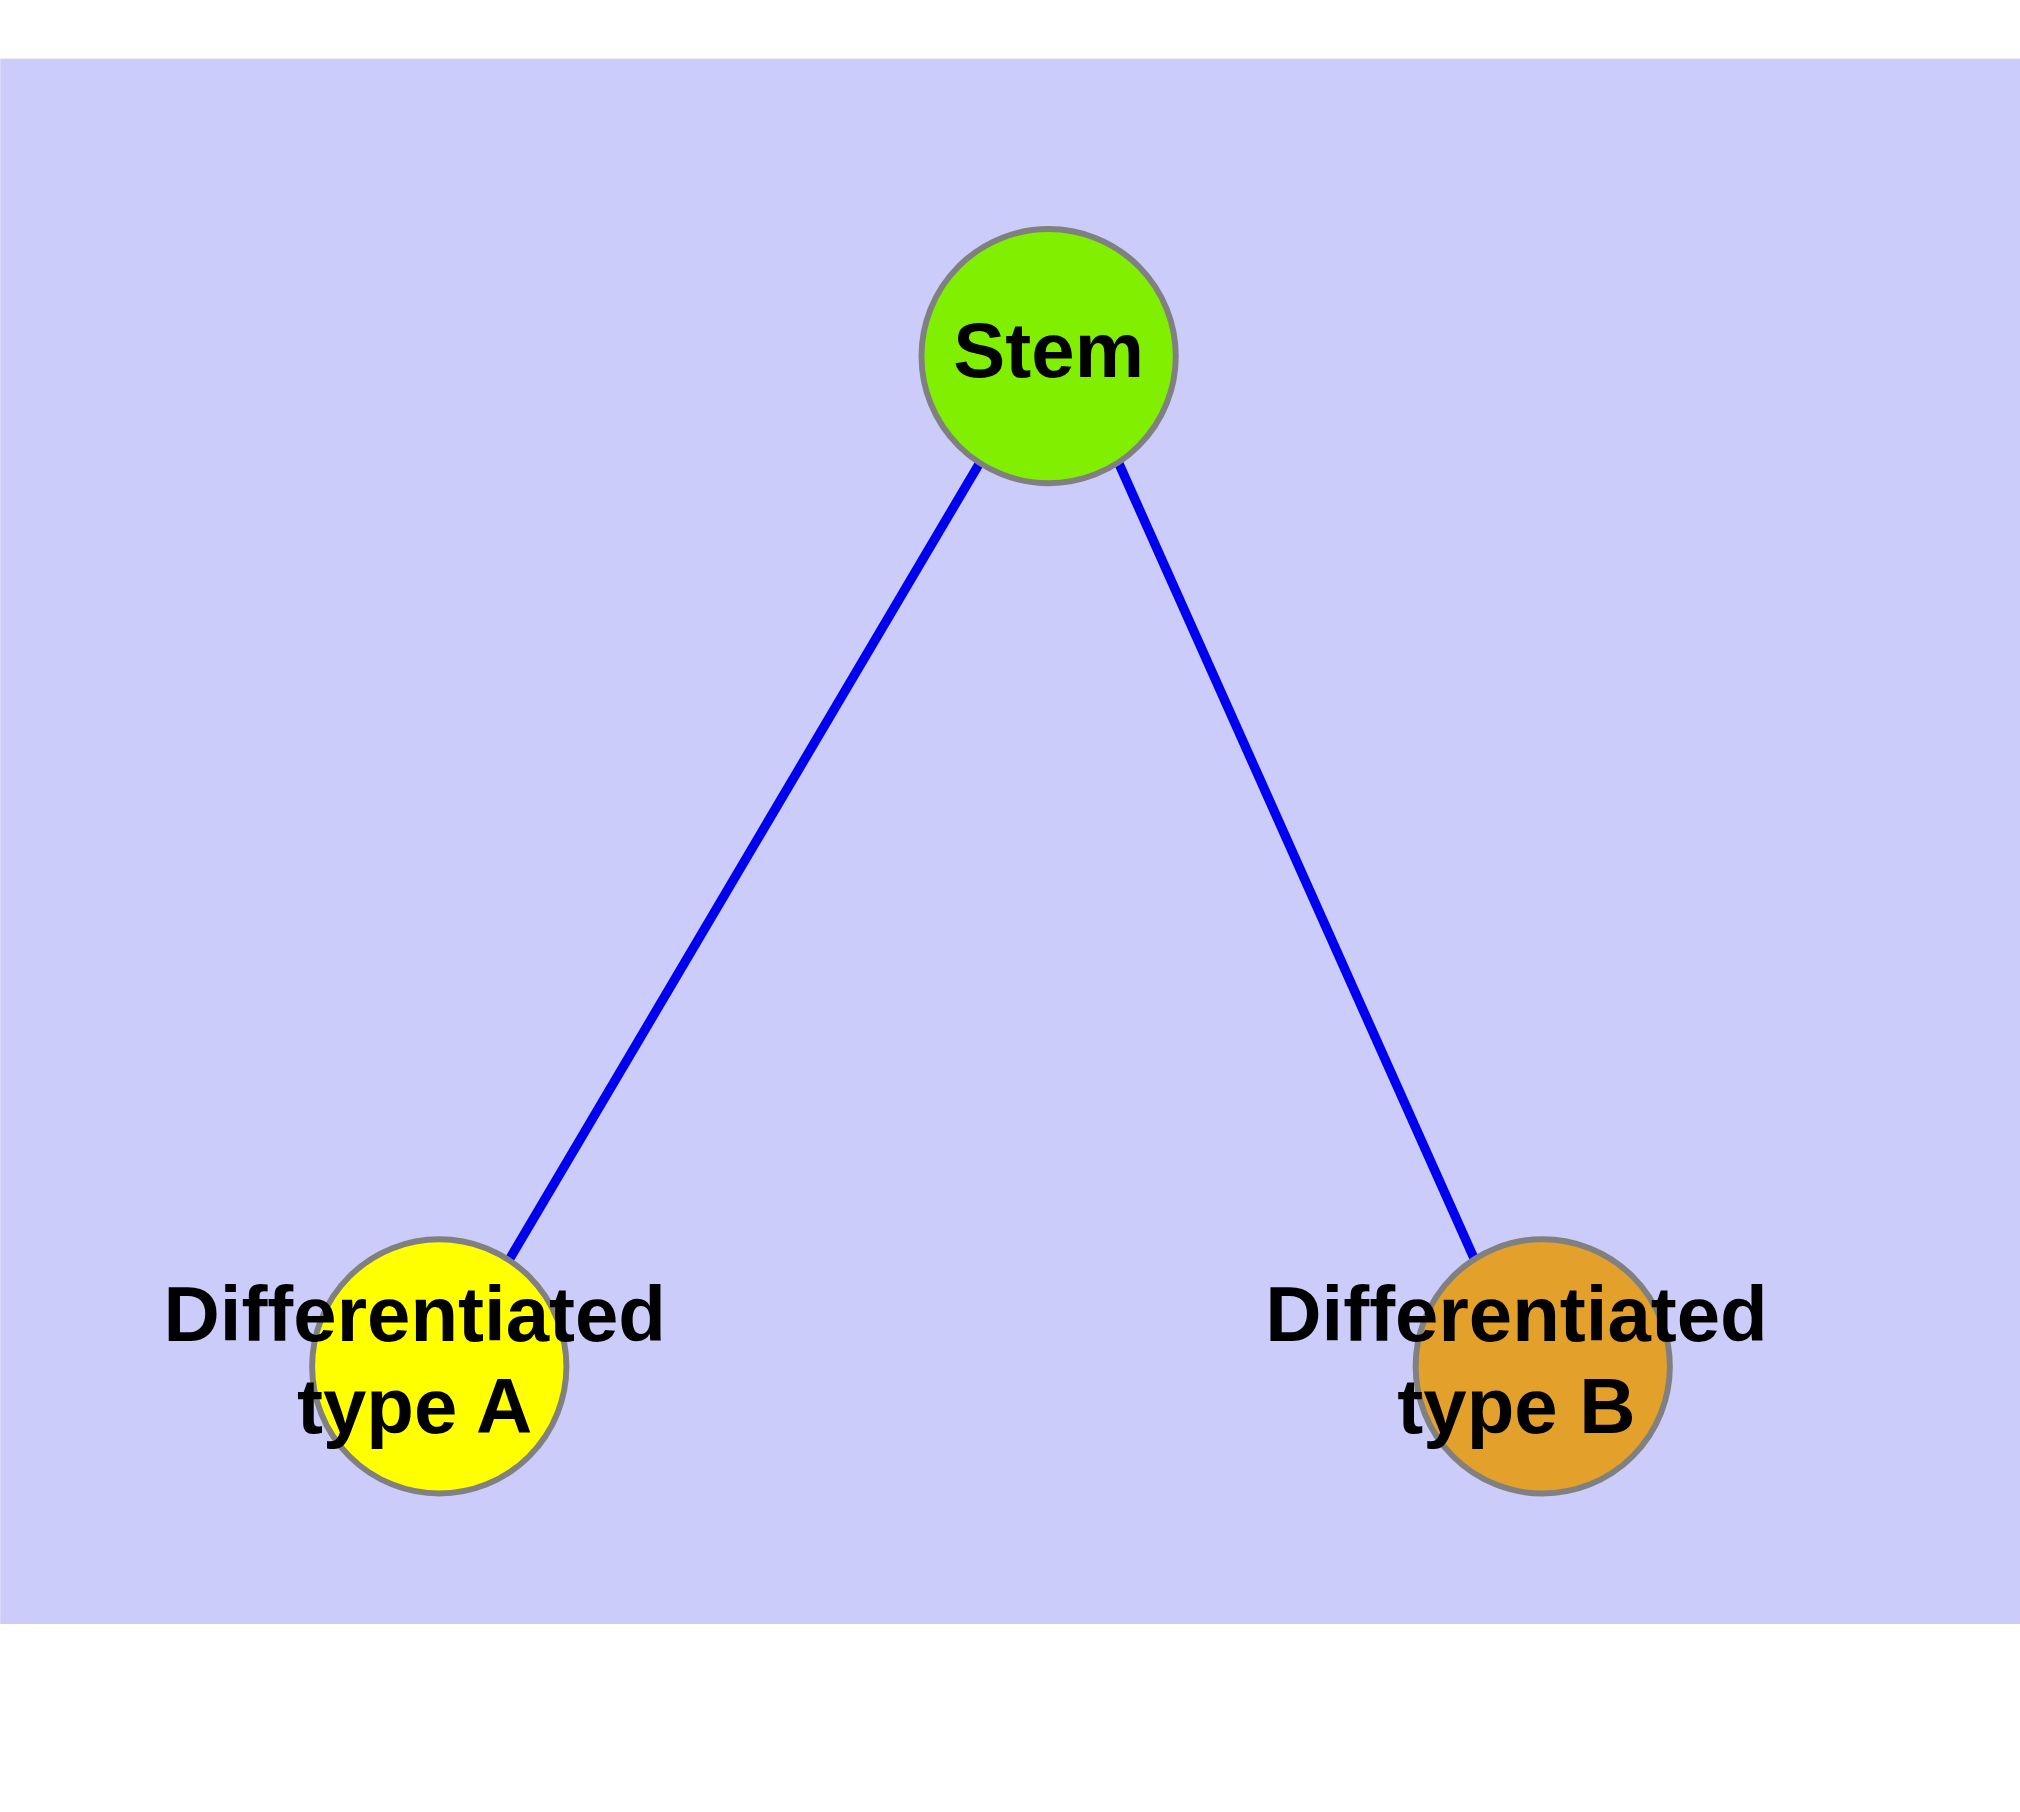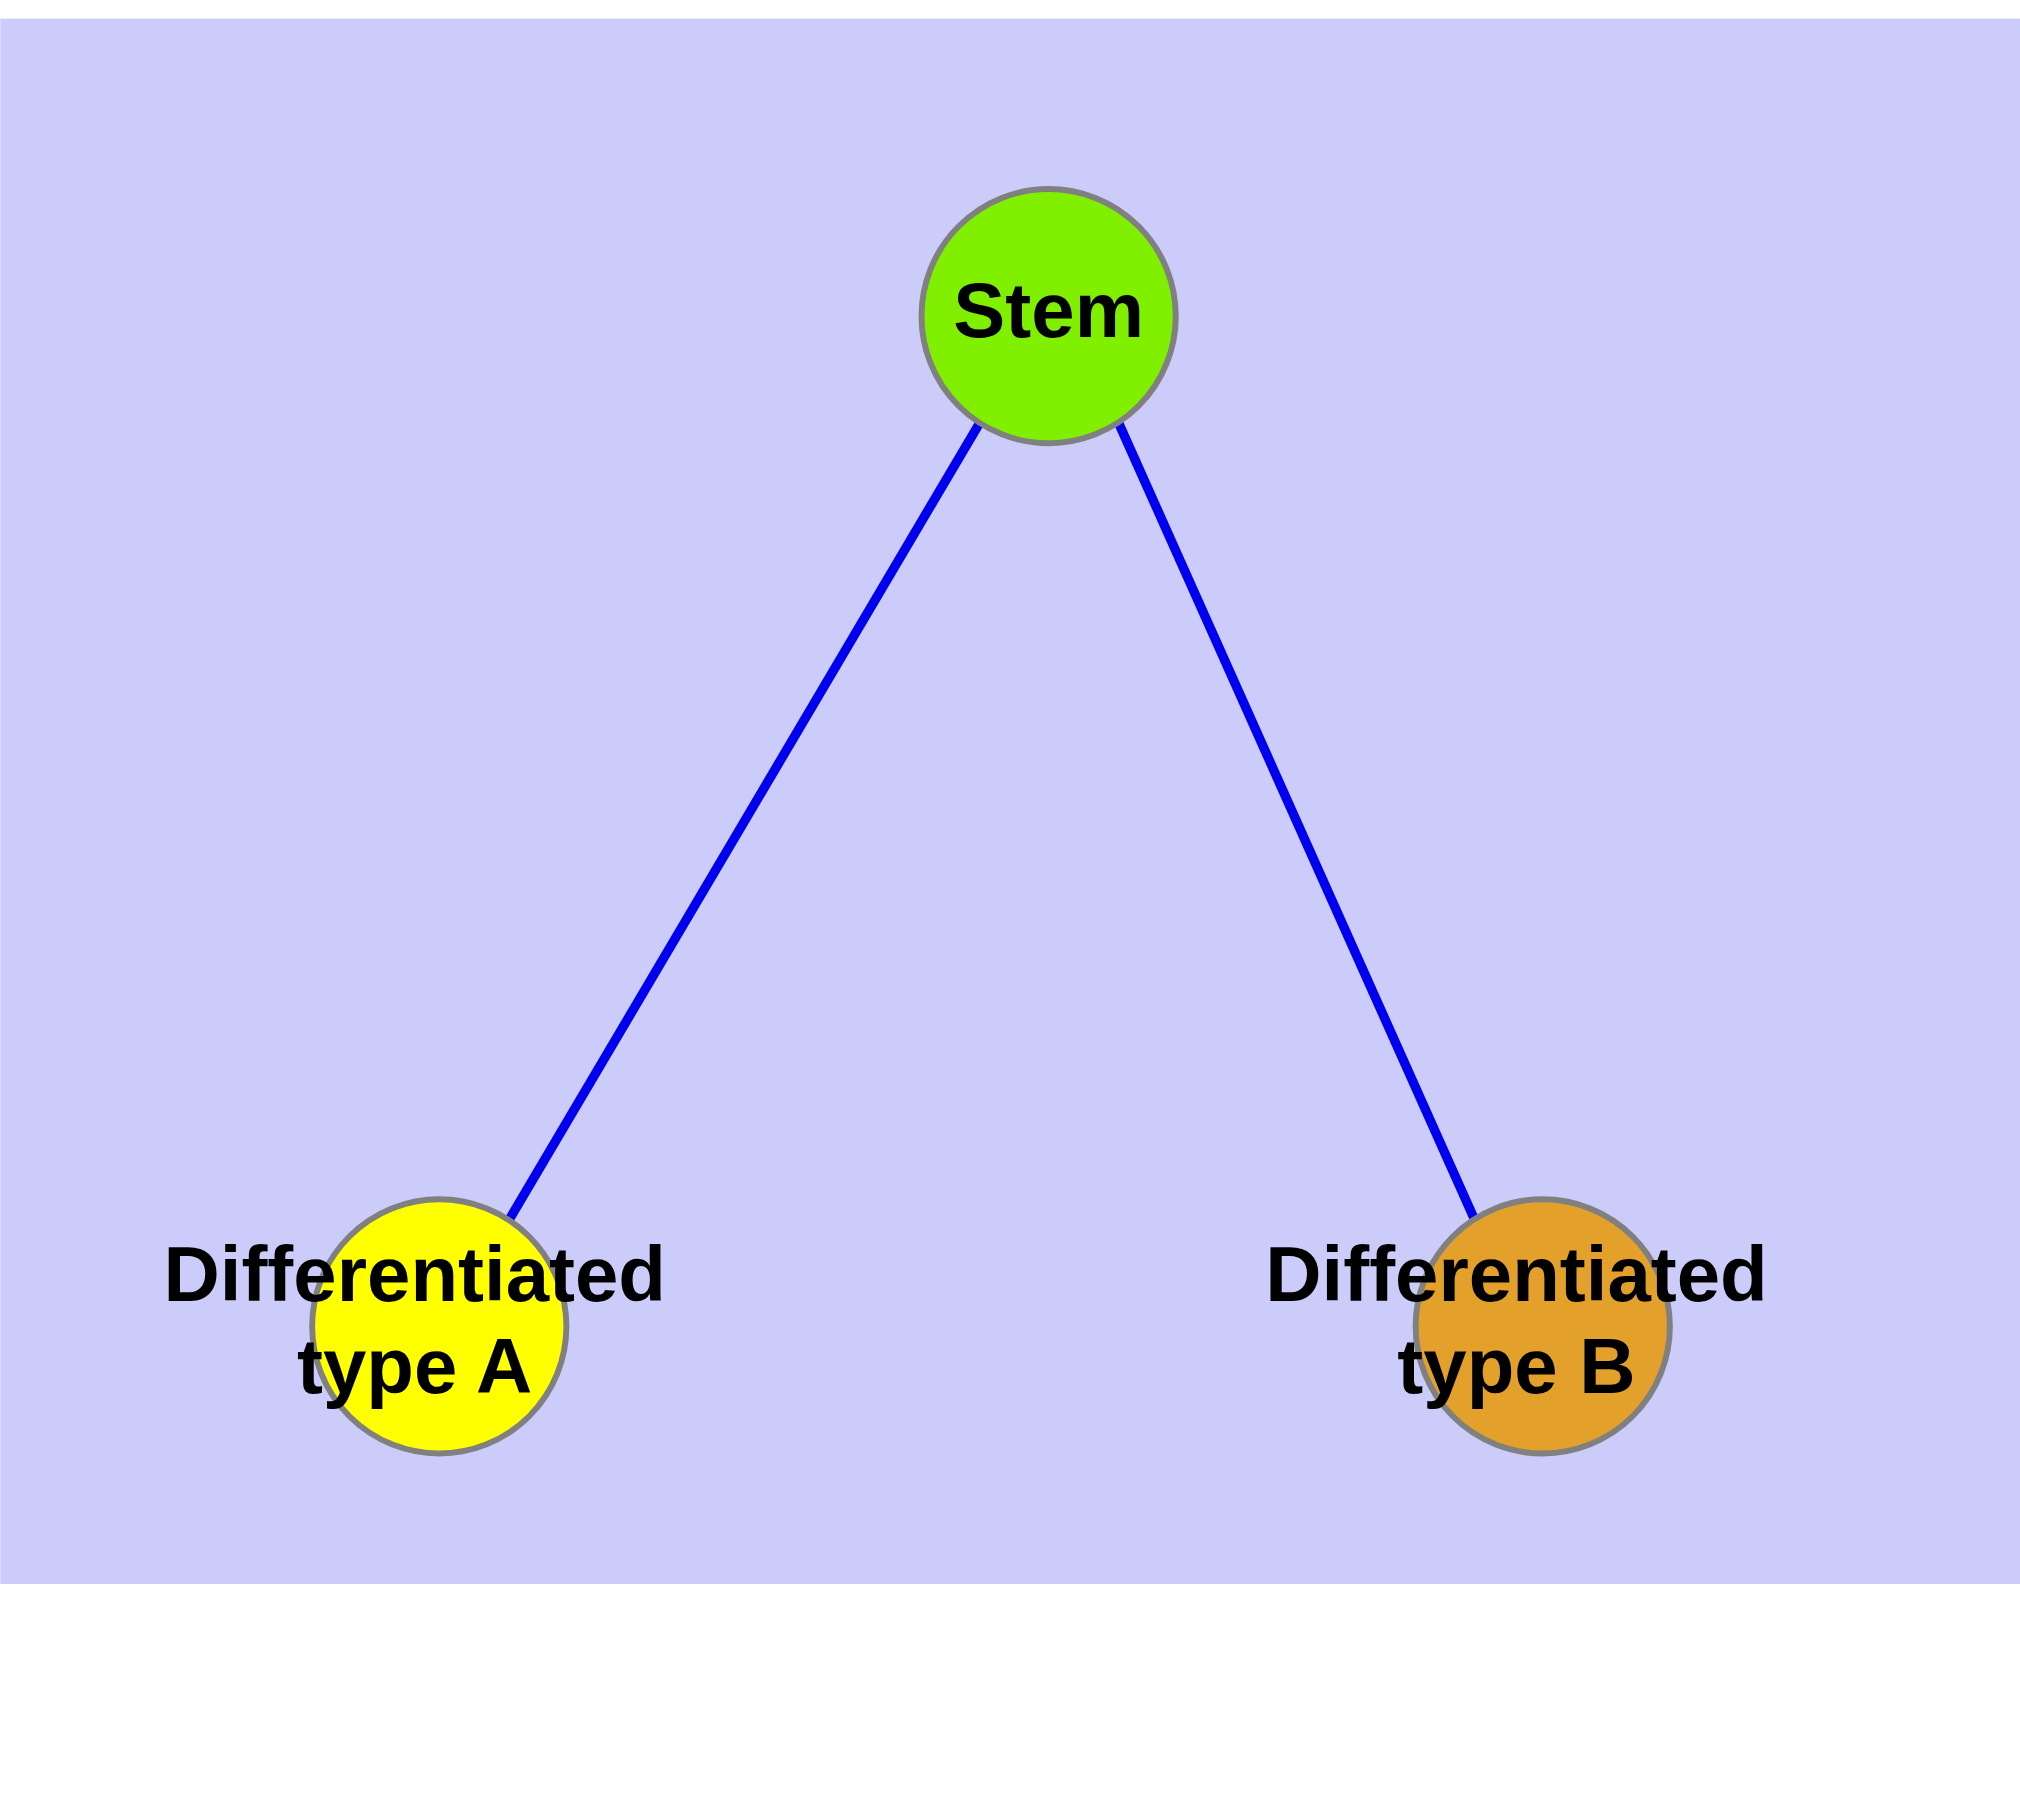--- a/index.html
+++ b/index.html
@@ -27,21 +27,21 @@
     font-family: "Liberation Sans", sans-serif;
     font-weight: bold;
     fill: #000000;
     text-anchor: middle;
     dominant-baseline: middle;
   }
 </style>
 </head>
 <body>
 
-<div id="canvas" style="width: 2021px; height: 1584px;">
+<div id="canvas" style="width: 2021px; height: 1584px; margin-top: 40px;">
   <svg id="graph-svg" viewBox="0 0 2384 2138" xmlns="http://www.w3.org/2000/svg">
 
     <rect id="bg-rect" x="0" y="22" width="2384" height="2094" fill="#ccccfa"></rect>
 
     <g>
       <line id="edge-0" x1="1155" y1="500" x2="600" y2="1440" stroke="#0000ee" stroke-width="11" stroke-linecap="butt"></line>
       <line id="edge-1" x1="1320" y1="500" x2="1740" y2="1440" stroke="#0000ee" stroke-width="11" stroke-linecap="butt"></line>
     </g>
 
     <g>

